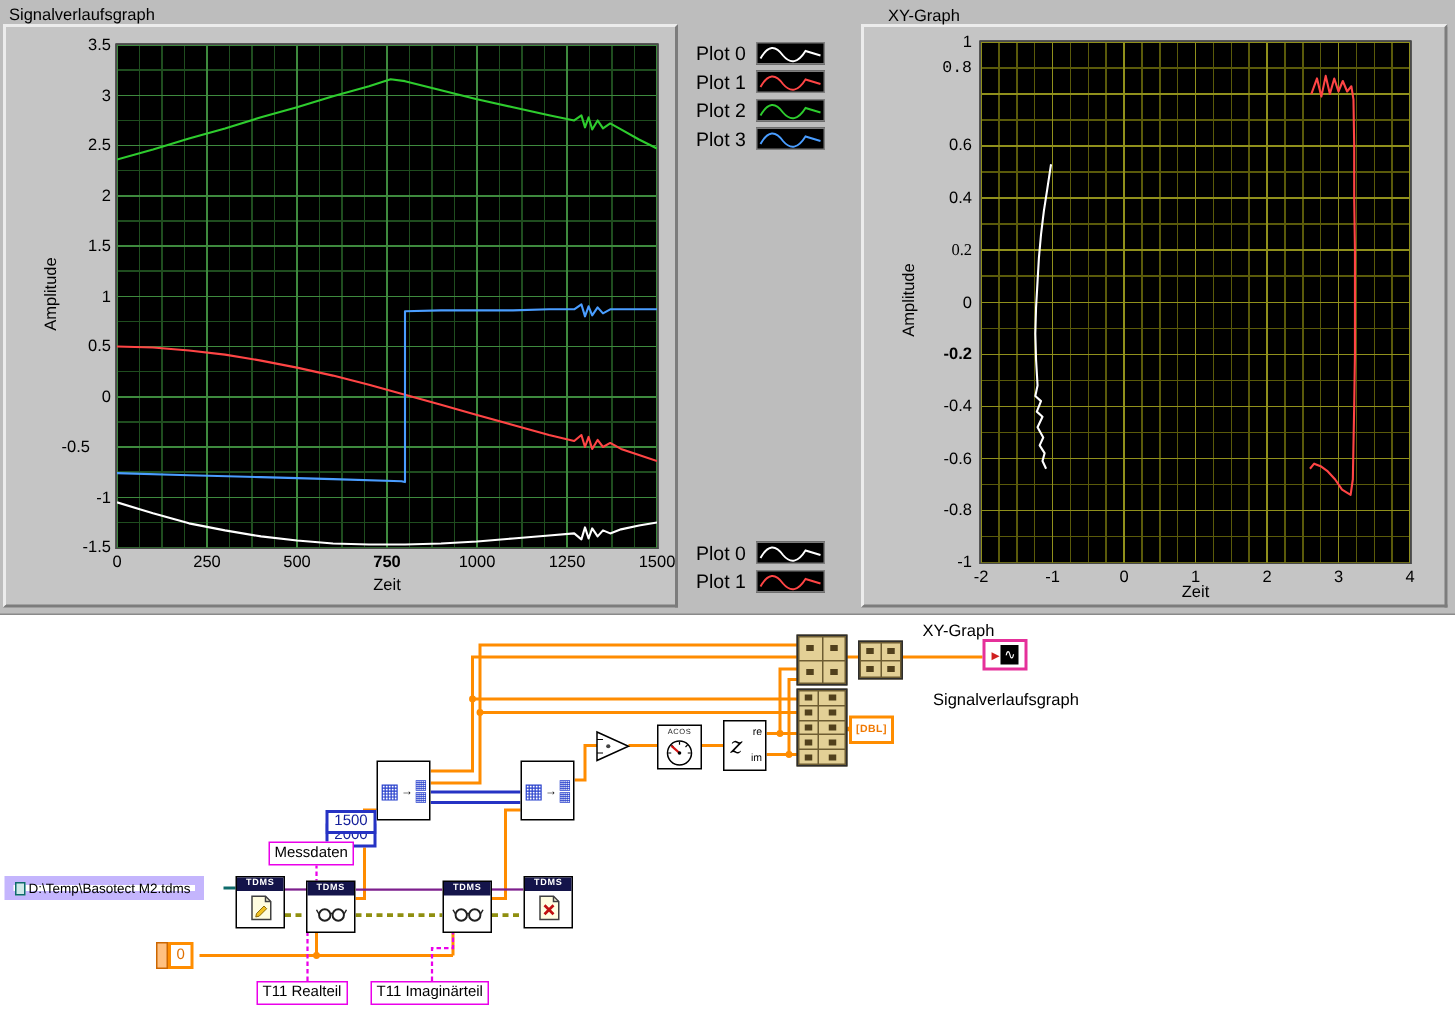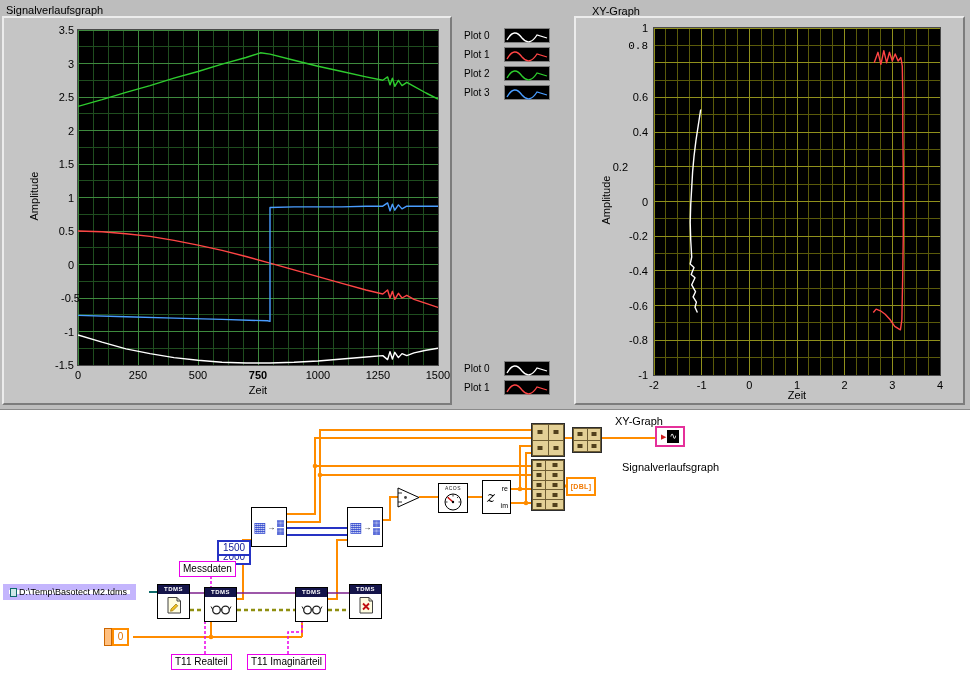--- a/index.html
+++ b/index.html
@@ -11,21 +11,21 @@
   .graph-panel {position:absolute;background:#c5c5c5;border:2px solid;border-color:#ececec #7c7c7c #7c7c7c #ececec}
   .panel-title {position:absolute;font-size:11px;color:#000;white-space:nowrap}
   .plot-frame {position:absolute;background:#000;border:1px solid #4a4a4a}
   .tick {position:absolute;font-size:11px;color:#000;white-space:nowrap}
   .tick-x {text-align:center;width:40px}
   .tick-y {text-align:right}
   .axis-title {position:absolute;font-size:11px;color:#000;text-align:center;white-space:nowrap}
   .rot {transform:rotate(-90deg)}
   .legend {position:absolute;padding:2px}
   .legend-row {display:flex;align-items:center;height:19px;gap:6px}
-  .legend-label {font-size:10px;color:#000;width:34px}
+  .legend-label {font-size:13px;color:#000;width:34px}
   .legend-sample {width:46px;height:15px;background:#000;border:1px solid #7d7d7d;flex:none}
 
   
   .bd-bg {position:absolute;left:0;top:410px;width:970px;height:269px;background:#fff}
   #wires-svg {position:absolute;left:0;top:0;width:970px;height:679px;pointer-events:none;z-index:1}
   .bd-text {position:absolute;font-size:11px;color:#000;white-space:nowrap;z-index:2}
   .str-const {position:absolute;background:#fff;border:1px solid #ea00ea;font-size:10px;line-height:12px;padding:1px 3px;color:#000;white-space:nowrap;z-index:2}
   .int-const {position:absolute;width:34px;background:#fff;border:2px solid #2633c4;color:#16209a;font-size:10px;line-height:12px;text-align:center;z-index:2}
   .path-const {position:absolute;display:flex;align-items:center;gap:2px;background:#fff;border:6px solid #c4b5fd;height:16px;padding:0 3px 0 1px;font-size:9px;white-space:nowrap;z-index:2}
   .path-icon {width:7px;height:9px;background:#cfe8e8;border:1px solid #0e6b6b;flex:none}
@@ -442,34 +442,34 @@
     <div class="tick tick-x" style="left: 358px; top: 369px;">1250</div>
     <div class="tick tick-x" style="left: 418px; top: 369px;">1500</div>
     <div class="tick tick-y" style="left: 38px; width: 36px; top: 24px;">3.5</div>
     <div class="tick tick-y" style="left: 38px; width: 36px; top: 57.5px;">3</div>
     <div class="tick tick-y" style="left: 38px; width: 36px; top: 91px;">2.5</div>
     <div class="tick tick-y" style="left: 38px; width: 36px; top: 124.5px;">2</div>
     <div class="tick tick-y" style="left: 38px; width: 36px; top: 158px;">1.5</div>
     <div class="tick tick-y" style="left: 38px; width: 36px; top: 191.5px;">1</div>
     <div class="tick tick-y" style="left: 38px; width: 36px; top: 225px;">0.5</div>
     <div class="tick tick-y" style="left: 38px; width: 36px; top: 258.5px;">0</div>
-    <div class="tick tick-y" style="left: 44px; width: 36px; top: 292px;">-0.5</div>
+    <div class="tick tick-y" style="left: 24px; width: 36px; top: 292px;">-0.5</div>
     <div class="tick tick-y" style="left: 38px; width: 36px; top: 325.5px;">-1</div>
     <div class="tick tick-y" style="left: 38px; width: 36px; top: 359px;">-1.5</div>
     <div class="tick tick-x" style="left: 634px; top: 379px;">-2</div>
     <div class="tick tick-x" style="left: 681.667px; top: 379px;">-1</div>
     <div class="tick tick-x" style="left: 729.333px; top: 379px;">0</div>
     <div class="tick tick-x" style="left: 777px; top: 379px;">1</div>
     <div class="tick tick-x" style="left: 824.667px; top: 379px;">2</div>
     <div class="tick tick-x" style="left: 872.333px; top: 379px;">3</div>
     <div class="tick tick-x" style="left: 920px; top: 379px;">4</div>
     <div class="tick tick-y" style="left: 612px; width: 36px; top: 22px;">1</div>
     <div class="tick tick-y" style="left: 612px; width: 36px; top: 40px; font-family: Liberation Mono, monospace;">0.8</div>
     <div class="tick tick-y" style="left: 612px; width: 36px; top: 91.4px;">0.6</div>
     <div class="tick tick-y" style="left: 612px; width: 36px; top: 126.1px;">0.4</div>
-    <div class="tick tick-y" style="left: 592px; width: 36px; top: 160.8px;">0.2</div>
+    <div class="tick tick-y" style="left: 612px; width: 36px; top: 160.8px; font-family: Liberation Serif, serif;">0.2</div>
     <div class="tick tick-y" style="left: 612px; width: 36px; top: 195.5px;">0</div>
-    <div class="tick tick-y" style="left: 612px; width: 36px; top: 230.2px;">-0.2</div>
+    <div class="tick tick-y" style="left: 612px; width: 36px; top: 230.2px; font-weight: bold;">-0.2</div>
     <div class="tick tick-y" style="left: 612px; width: 36px; top: 264.9px;">-0.4</div>
     <div class="tick tick-y" style="left: 612px; width: 36px; top: 299.6px;">-0.6</div>
     <div class="tick tick-y" style="left: 612px; width: 36px; top: 334.3px;">-0.8</div>
     <div class="tick tick-y" style="left: 612px; width: 36px; top: 369px;">-1</div>
   </div>
 
 </body></html>

